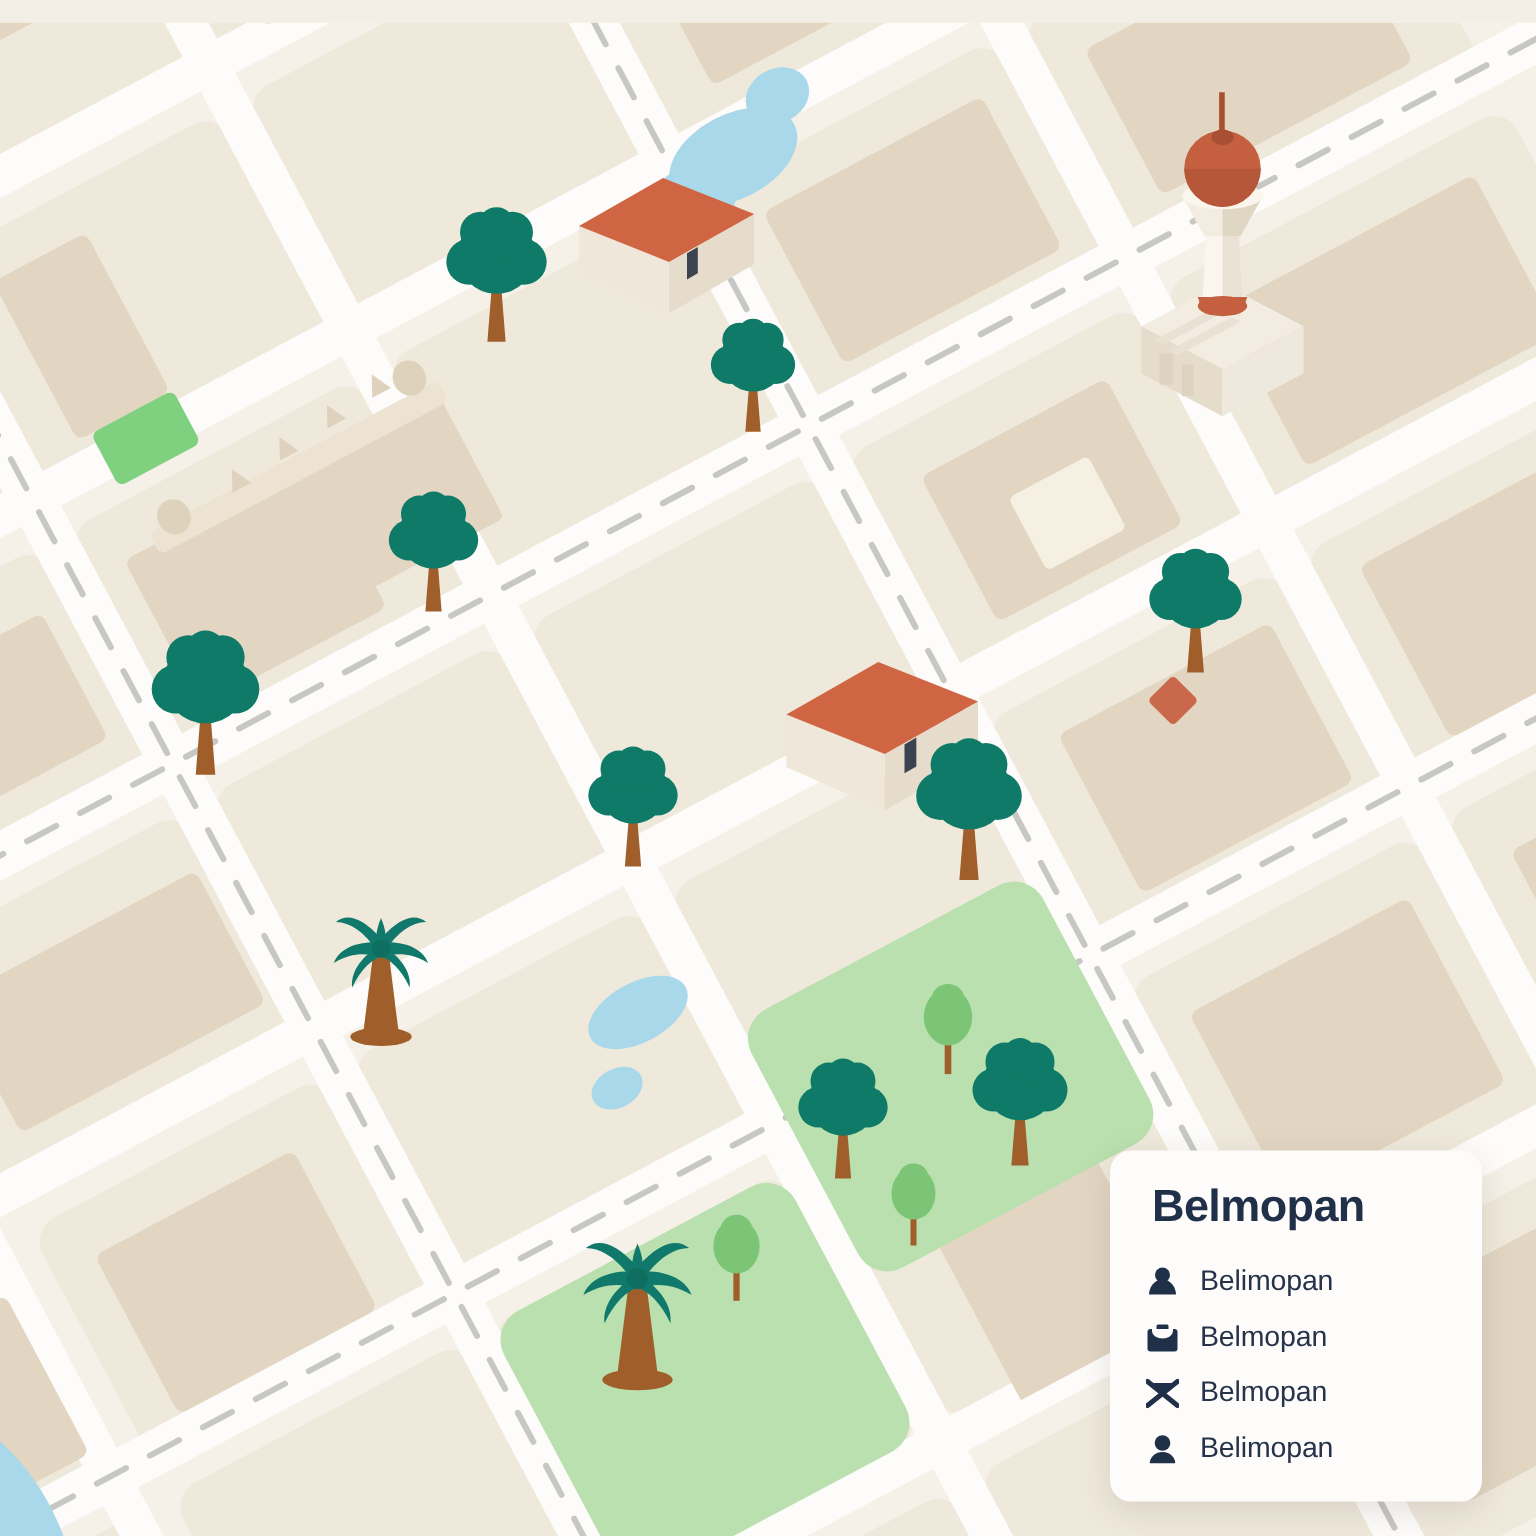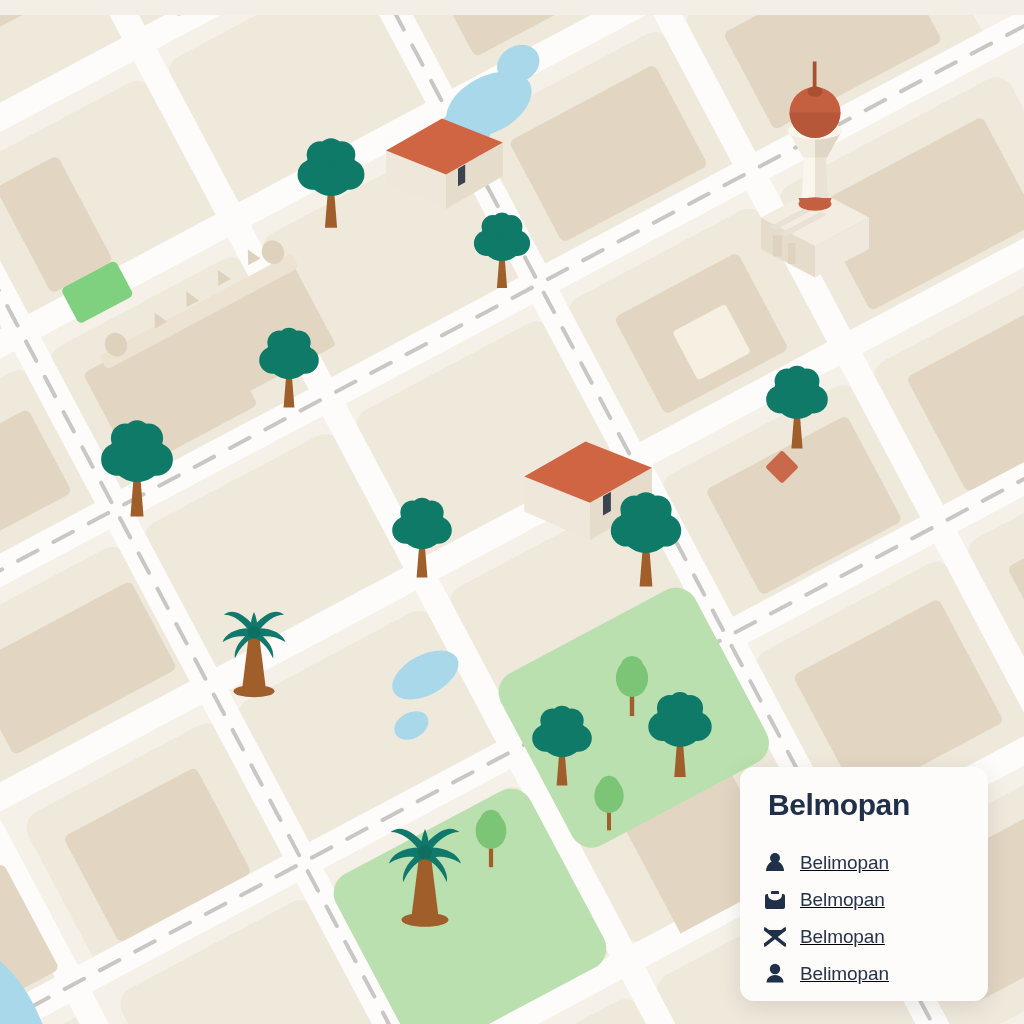--- a/index.html
+++ b/index.html
@@ -32,24 +32,23 @@
   .legend-title{
     font-size:30px;
     font-weight:bold;
     color:#1f3048;
     letter-spacing:-0.4px;
     margin:0 0 16px 4px;
     line-height:1.05;
   }
   .legend-row{
     display:flex;
-    align-items:flex-end;
+    align-items:center;
     gap:14px;
     height:37px;
-    text-decoration:underline;
   }
   .legend-icon{
     width:22px;height:22px;
     flex:0 0 22px;
     display:flex;align-items:center;justify-content:center;
     color:#1f3048;
   }
   .legend-icon svg{display:block;}
   .legend-label{
     font-size:19px;

